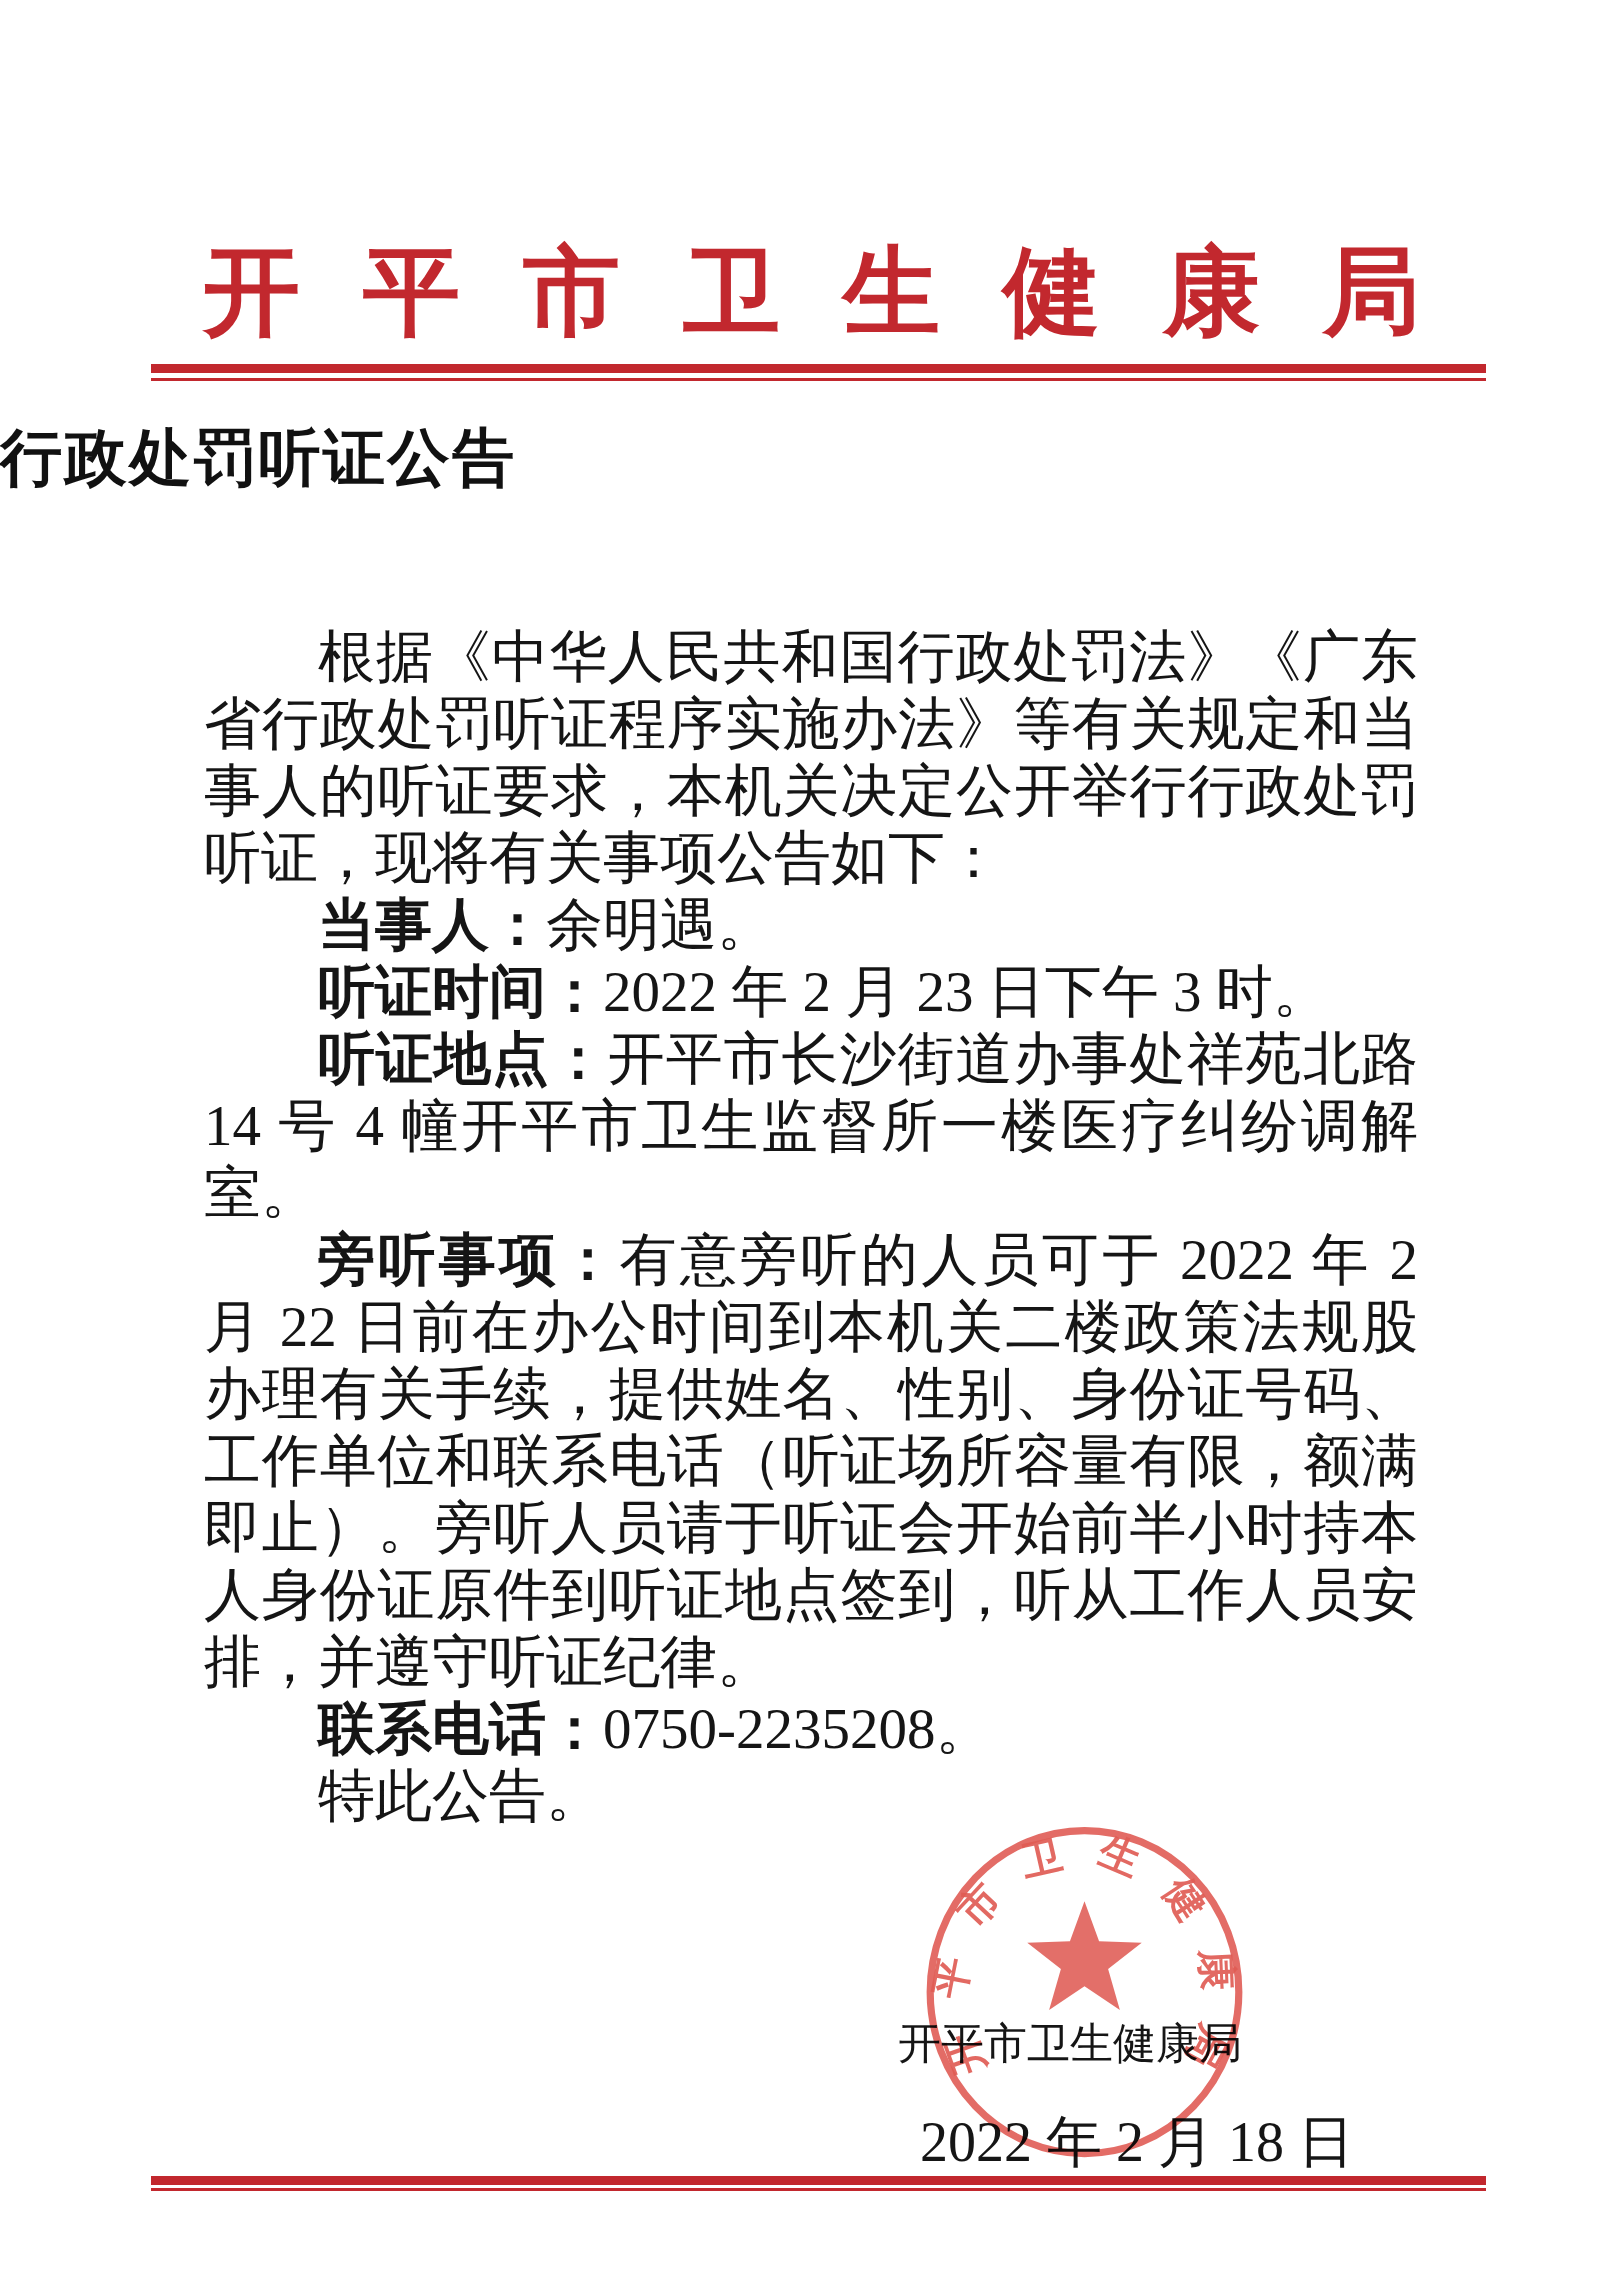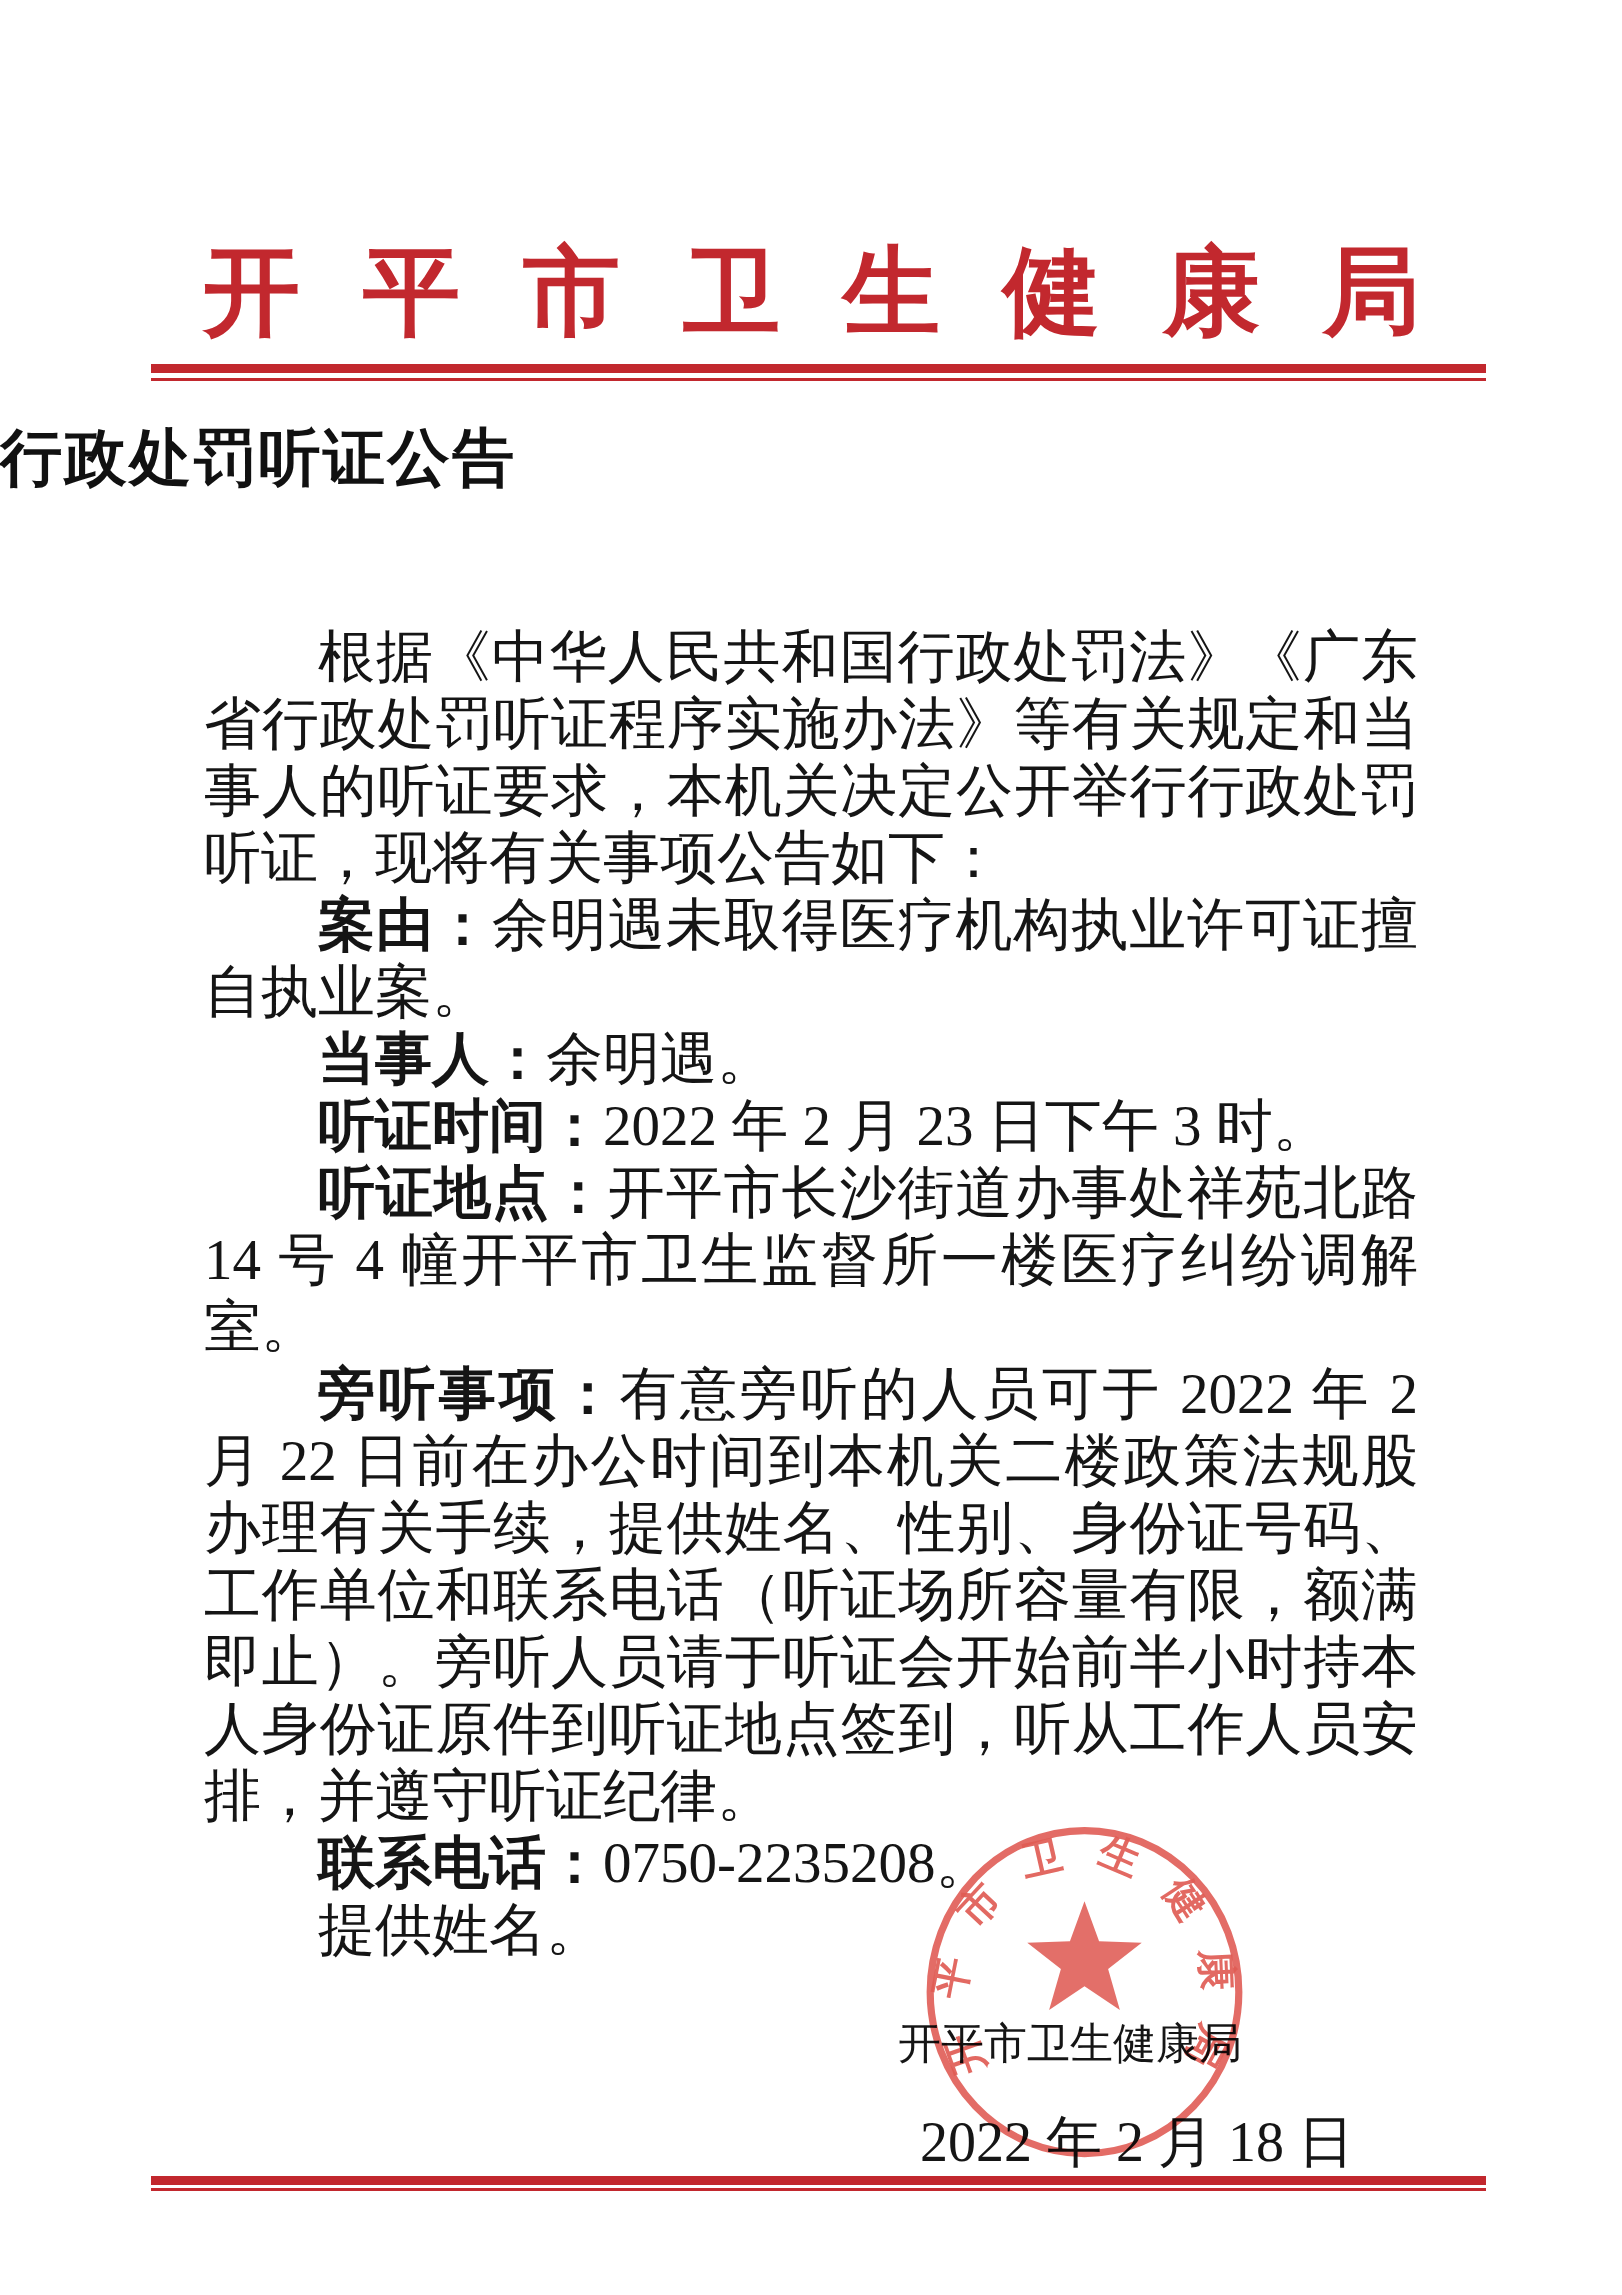--- a/index.html
+++ b/index.html
@@ -88,27 +88,26 @@
       <span>康</span>
       <span>局</span>
     </div>
   <div class="rule rule-header-thick"></div>
   <div class="rule rule-header-thin"></div>
 
   <h1 class="doc-title">行政处罚听证公告</h1>
 
   <main class="body">
       <p>根据《中华人民共和国行政处罚法》《广东省行政处罚听证程序实施办法》等有关规定和当事人的听证要求，本机关决定公开举行行政处罚听证，现将有关事项公告如下：</p>
-      <p><b class="label">案由：</b>余明遇未取得医疗机构执业许可证擅自执业案。</p>
       <p><b class="label">当事人：</b>余明遇。</p>
       <p><b class="label">听证时间：</b>2022 年 2 月 23 日下午 3 时。</p>
       <p><b class="label">听证地点：</b>开平市长沙街道办事处祥苑北路 14 号 4 幢开平市卫生监督所一楼医疗纠纷调解室。</p>
       <p><b class="label">旁听事项：</b>有意旁听的人员可于 2022 年 2 月 22 日前在办公时间到本机关二楼政策法规股办理有关手续，提供姓名、性别、身份证号码、工作单位和联系电话（听证场所容量有限，额满即止）。旁听人员请于听证会开始前半小时持本人身份证原件到听证地点签到，听从工作人员安排，并遵守听证纪律。</p>
       <p><b class="label">联系电话：</b>0750-2235208。</p>
-      <p>提供姓名。</p>
+      <p>特此公告。</p>
     </main>
 
   <div class="sig-name">开平市卫生健康局</div>
   <div class="sig-date">2022 年 2 月 18 日</div>
 
   <svg class="seal" viewBox="0 0 500 520" aria-hidden="true">
     <ellipse class="ring" cx="250" cy="257" rx="236" ry="247"></ellipse>
     <polygon class="star" points="250,118 272.3,179.3 337.5,181.6 286.1,221.7 304.1,284.4 250,248 195.9,284.4 213.9,221.7 162.5,181.6 227.7,179.3"></polygon>
     <path id="sealArc" d="M 121,391 A 182,192 0 1 1 379,391" fill="none"></path>
     <text class="ring-text">

